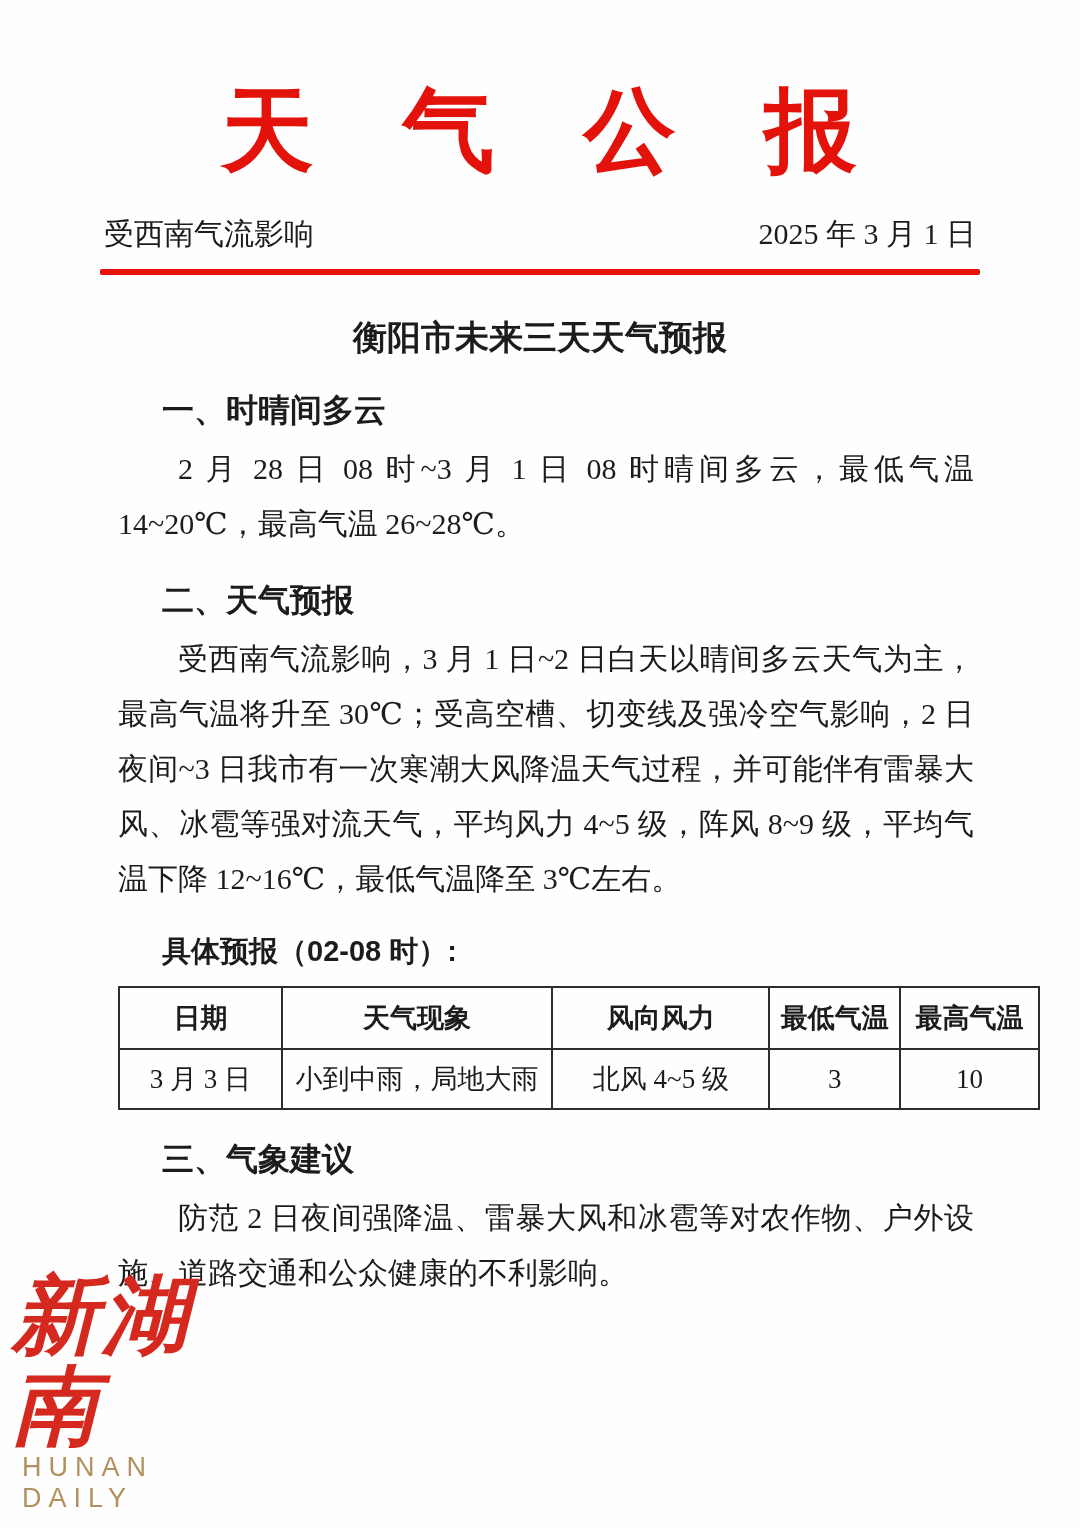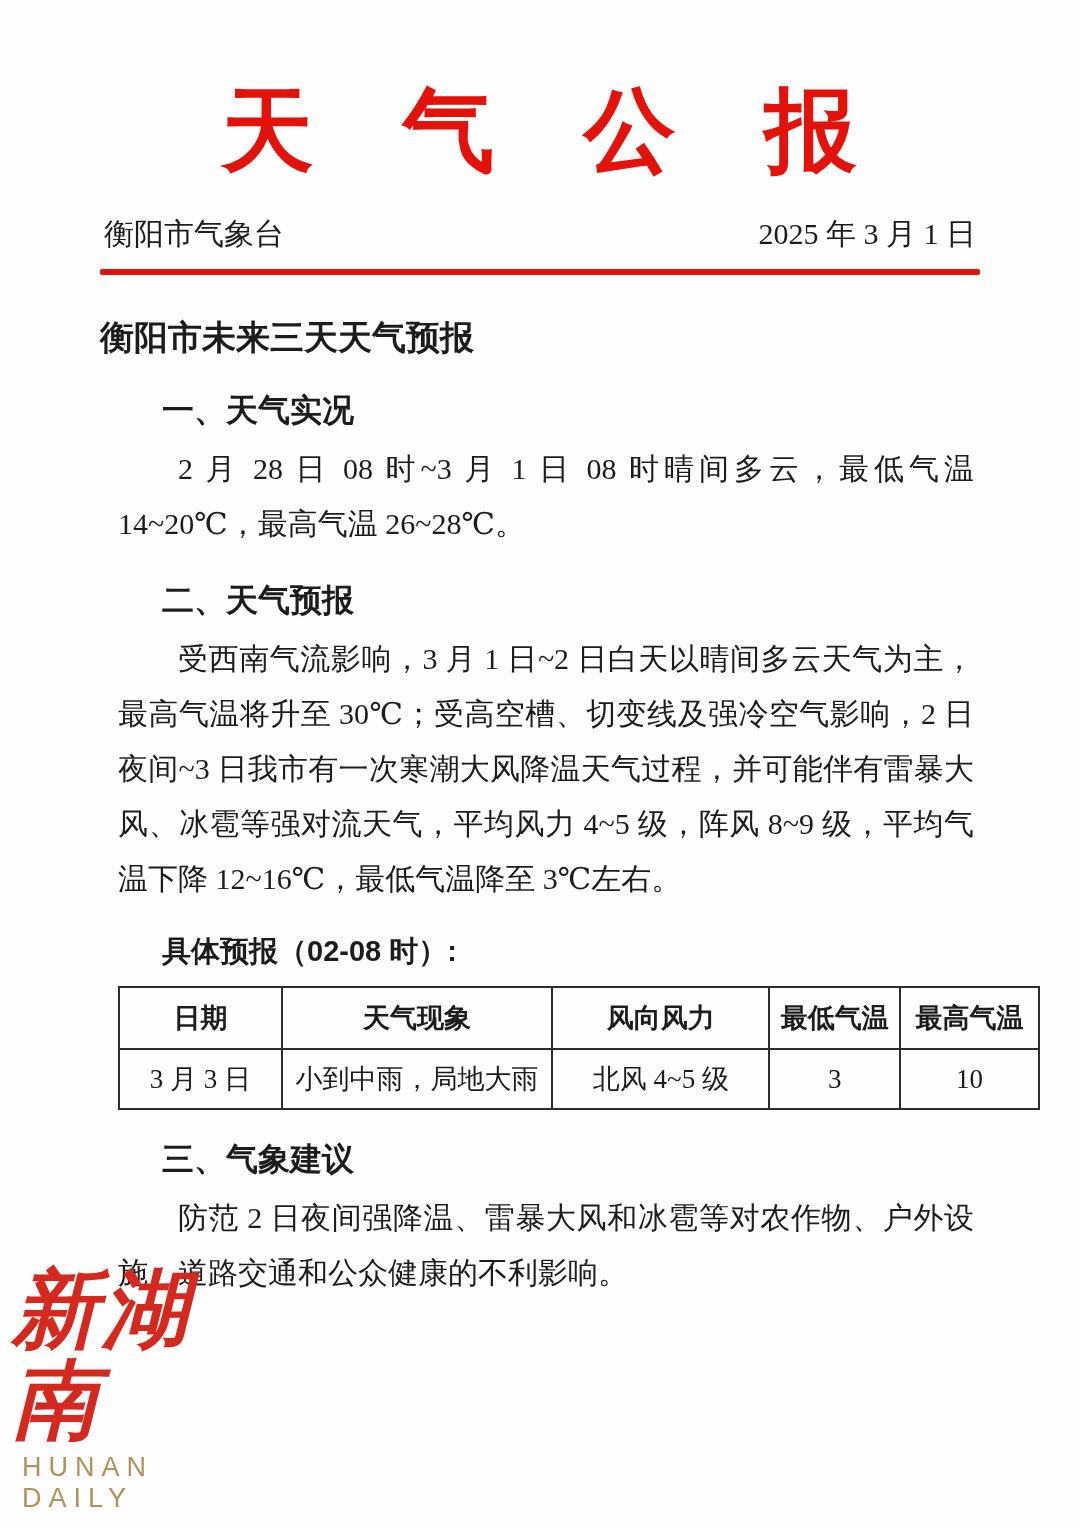--- a/index.html
+++ b/index.html
@@ -28,20 +28,21 @@
     justify-content: space-between;
     align-items: flex-end;
     margin-top: 28px;
     font-size: 30px;
     padding: 0 4px;
   }
 
   .red-rule { height: 6px; margin-top: 14px; border-radius: 2px; }
 
   .doc-heading {
+    text-align: center;
     font-size: 34px;
     font-weight: bold;
     margin-top: 40px;
     font-family: "Liberation Sans", "DejaVu Sans", sans-serif;
   }
 
   .section-title {
     font-size: 32px;
     font-weight: bold;
     margin: 28px 0 8px 62px;
@@ -99,44 +100,43 @@
   .logo-cn {
     font-size: 86px;
     font-weight: bold;
     font-style: italic;
     letter-spacing: 4px;
     line-height: 1.05;
     display: block;
   }
   .logo-en {
     display: block;
-    margin-top: 6px;
     margin-left: 10px;
     font-size: 27px;
     letter-spacing: 7px;
     font-family: "Liberation Sans", "DejaVu Sans", sans-serif;
   }
 </style>
 </head>
 <body>
 
 <div class="content">
 
   <div class="page-title" style="color: rgb(227, 18, 11);">天 气 公 报</div>
 
   <div class="meta-row">
-    <span>衡阳市气象台</span>
+    <span>受西南气流影响</span>
     <span>2025 年 3 月 1 日</span>
   </div>
 
   <div class="red-rule" style="background: rgb(227, 18, 11);"></div>
 
   <div class="doc-heading">衡阳市未来三天天气预报</div>
 
-  <div class="section-title">一、天气实况</div>
+  <div class="section-title">一、时晴间多云</div>
   <p class="para">2 月 28 日 08 时~3 月 1 日 08 时晴间多云，最低气温 14~20℃，最高气温 26~28℃。</p>
 
   <div class="section-title">二、天气预报</div>
   <p class="para">受西南气流影响，3 月 1 日~2 日白天以晴间多云天气为主，最高气温将升至 30℃；受高空槽、切变线及强冷空气影响，2 日夜间~3 日我市有一次寒潮大风降温天气过程，并可能伴有雷暴大风、冰雹等强对流天气，平均风力 4~5 级，阵风 8~9 级，平均气温下降 12~16℃，最低气温降至 3℃左右。</p>
 
   <div class="table-caption">具体预报（02-08 时）:</div>
 
   <table class="forecast">
     <colgroup>
       <col class="c-date">

